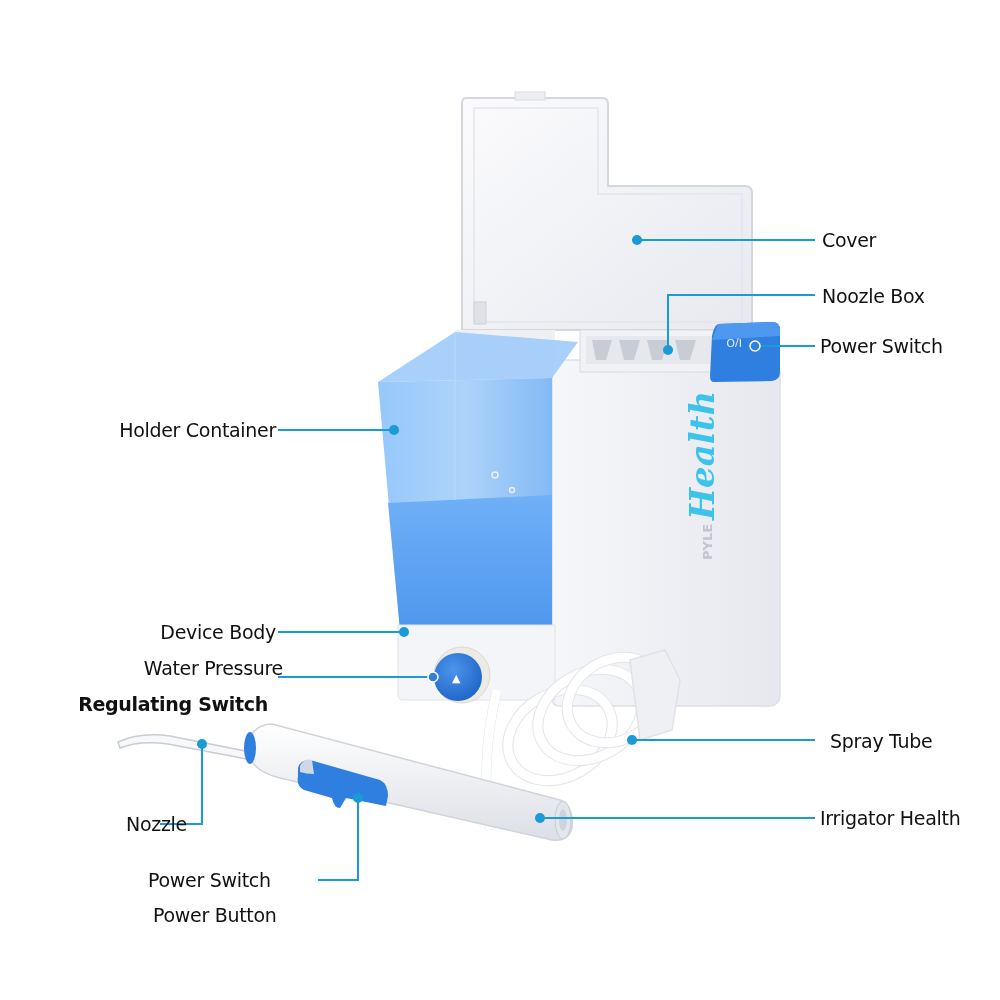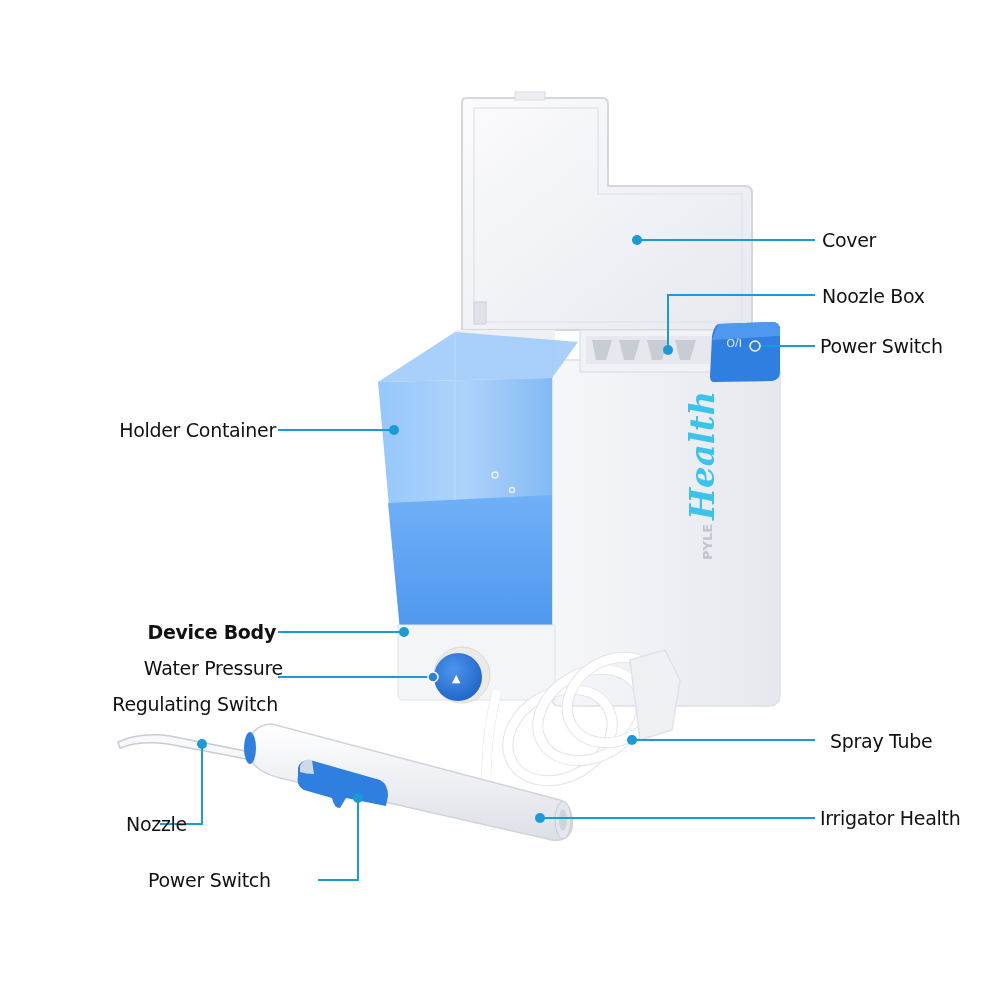--- a/index.html
+++ b/index.html
@@ -151,18 +151,19 @@
     </g>
   </svg>
 
   <div class="label" style="left:822px;top:226px;">Cover</div>
   <div class="label" style="left:822px;top:282px;">Noozle Box</div>
   <div class="label" style="left:820px;top:332px;">Power Switch</div>
   <div class="label" style="left:822px;top:727px;margin-left:8px;">Spray Tube</div>
   <div class="label" style="left:820px;top:804px;">Irrigator Health</div>
 
   <div class="label right" style="left:40px;width:236px;top:416px;">Holder Container</div>
-  <div class="label right" style="left:40px;width:236px;top:618px;font-weight:bold;">Device Body</div>
+  <div class="label right" style="left:40px;width:236px;top:618px;">Device Body</div>
   <div class="label right" style="left:47px;width:236px;top:654px;">Water Pressure</div>
-  <div class="label right" style="left:42px;width:236px;top:690px;">Regulating Switch</div>
+  <div class="label right" style="left:32px;width:236px;top:690px;font-weight:bold;">Regulating Switch</div>
   <div class="label" style="left:82px;top:810px;margin-left:44px;">Nozzle</div>
   <div class="label" style="left:148px;top:866px;">Power Switch</div>
+  <div class="label" style="left:153px;top:901px;">Power Button</div>
 </div>
 
 </body></html>

